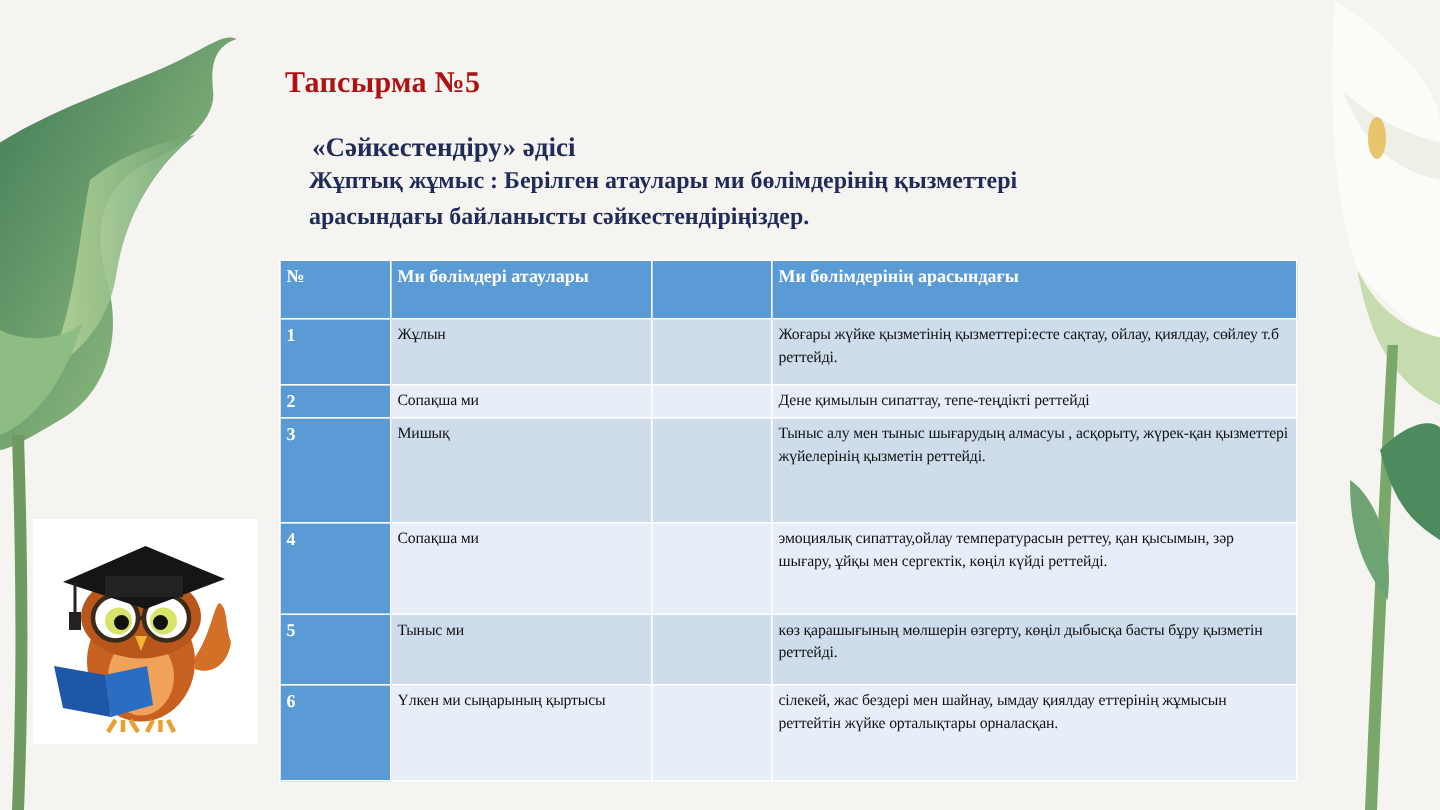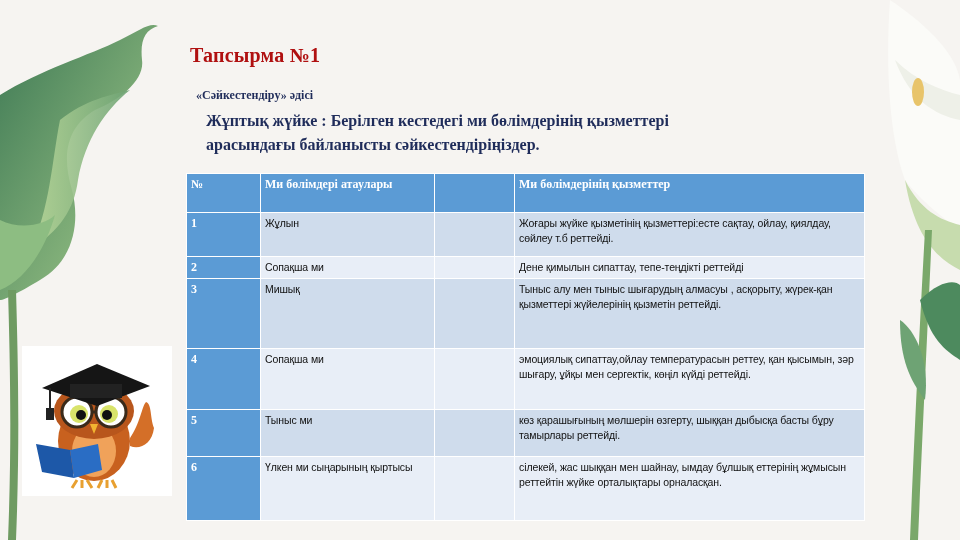--- a/index.html
+++ b/index.html
@@ -10,22 +10,22 @@
   }
   .leaf-left { position:absolute; left:0; top:0; width:170px; height:540px; }
   .lily-right { position:absolute; right:0; top:0; width:100px; height:540px; }
 
   .title {
     position:absolute; left:190px; top:44px;
     font-family:"Liberation Serif", serif; font-weight:bold;
     font-size:20px; color:#b01010; letter-spacing:0.2px;
   }
   .subtitle {
-    position:absolute; left:196px; top:88px;
-    font-weight:bold; font-size:12px; color:#1f2c5a;
+    position:absolute; left:208px; top:88px;
+    font-weight:bold; font-size:18px; color:#1f2c5a;
   }
   .task-line {
     position:absolute; left:206px;
     font-weight:bold; font-size:16px; color:#1f2c5a;
   }
   .task1 { top:112px; }
   .task2 { top:136px; }
 
   table.brain {
     position:absolute; left:186px; top:173px; width:678px;
@@ -40,21 +40,21 @@
   table.brain th {
     background:#5b9bd5; color:#ffffff; text-align:left;
     font-family:"Liberation Serif", serif; font-weight:bold; font-size:12px;
     height:32px; line-height:14px;
   }
   table.brain td.num {
     background:#5b9bd5; color:#ffffff; font-weight:bold;
     font-family:"Liberation Serif", serif; font-size:12px;
   }
   table.brain td.txt {
-    font-family:Liberation Sans, sans-serif; font-size:10.5px; color:#111;
+    font-family:Liberation Serif, serif; font-size:10.5px; color:#111;
     letter-spacing:-0.1px;
   }
   tr.odd td.txt, tr.odd td.empty { background:#cfdcec; }
   tr.even td.txt, tr.even td.empty { background:#e8eef7;margin-left:26px; }
 
   .owl-box {
     position:absolute; left:22px; top:346px; width:150px; height:150px;
     background:#ffffff;
   }
 </style>
@@ -81,38 +81,38 @@
 <svg class="lily-right" viewBox="0 0 100 540">
   <path d="M30,0 C60,20 95,50 100,80 L100,230 C85,220 60,200 45,180 C30,140 25,70 30,0 Z" fill="#fbfbf8"></path>
   <path d="M35,60 C55,80 80,90 100,95 L100,120 C75,115 50,100 35,60 Z" fill="#eef0e8"></path>
   <ellipse cx="58" cy="92" rx="6" ry="14" fill="#e8c46a"></ellipse>
   <path d="M45,180 C60,210 80,220 100,225 L100,270 C80,260 55,240 45,180 Z" fill="#c7dcae"></path>
   <path d="M65,230 C60,320 55,420 50,540 L58,540 C63,420 68,320 72,230 Z" fill="#7aa86a"></path>
   <path d="M60,300 C80,280 95,280 100,285 L100,360 C85,350 70,340 60,300 Z" fill="#4d8a5e"></path>
   <path d="M40,320 C55,330 70,360 65,400 C50,380 40,360 40,320 Z" fill="#6ea374"></path>
 </svg>
 
-<div class="title">Тапсырма №1</div>
+<div class="title">Тапсырма №5</div>
 <div class="subtitle">«Сәйкестендіру» әдісі</div>
-<div class="task-line task1">Жұптық жүйке : Берілген кестедегі ми бөлімдерінің қызметтері</div>
+<div class="task-line task1">Жұптық жұмыс : Берілген атаулары ми бөлімдерінің қызметтері</div>
 <div class="task-line task2">арасындағы байланысты сәйкестендіріңіздер.</div>
 
 <table class="brain">
   <colgroup>
     <col style="width:74px">
       <col style="width:174px">
       <col style="width:80px">
       <col style="width:350px">
   </colgroup>
   <thead>
     <tr>
       <th>№</th>
       <th>Ми бөлімдері атаулары</th>
       <th></th>
-      <th>Ми бөлімдерінің қызметтер</th>
+      <th>Ми бөлімдерінің арасындағы</th>
     </tr>
   </thead>
   <tbody>
     <tr class="odd" style="height:44px">
       <td class="num">1</td>
       <td class="txt">Жұлын</td>
       <td class="empty"></td>
       <td class="txt">Жоғары жүйке қызметінің қызметтері:есте сақтау, ойлау, қиялдау, сөйлеу т.б реттейді.</td>
     </tr>
     <tr class="even" style="height:21px">
@@ -130,27 +130,27 @@
     <tr class="even" style="height:61px">
       <td class="num">4</td>
       <td class="txt">Сопақша ми</td>
       <td class="empty"></td>
       <td class="txt">эмоциялық сипаттау,ойлау температурасын реттеу, қан қысымын, зәр шығару, ұйқы мен сергектік, көңіл күйді реттейді.</td>
     </tr>
     <tr class="odd" style="height:47px">
       <td class="num">5</td>
       <td class="txt">Тыныс ми</td>
       <td class="empty"></td>
-      <td class="txt">көз қарашығының мөлшерін өзгерту, шыққан дыбысқа басты бұру тамырлары реттейді.</td>
+      <td class="txt">көз қарашығының мөлшерін өзгерту, көңіл дыбысқа басты бұру қызметін реттейді.</td>
     </tr>
     <tr class="even" style="height:64px">
       <td class="num">6</td>
       <td class="txt">Үлкен ми сыңарының қыртысы</td>
       <td class="empty"></td>
-      <td class="txt">сілекей, жас шыққан мен шайнау, ымдау бұлшық еттерінің жұмысын реттейтін жүйке орталықтары орналасқан.</td>
+      <td class="txt">сілекей, жас бездері мен шайнау, ымдау қиялдау еттерінің жұмысын реттейтін жүйке орталықтары орналасқан.</td>
     </tr>
   </tbody>
 </table>
 
 <div class="owl-box">
   <svg width="150" height="150" viewBox="0 0 150 150">
 
     <ellipse cx="72" cy="95" rx="36" ry="40" fill="#c8611f"></ellipse>
     <ellipse cx="72" cy="105" rx="22" ry="26" fill="#f0a25a"></ellipse>
 

